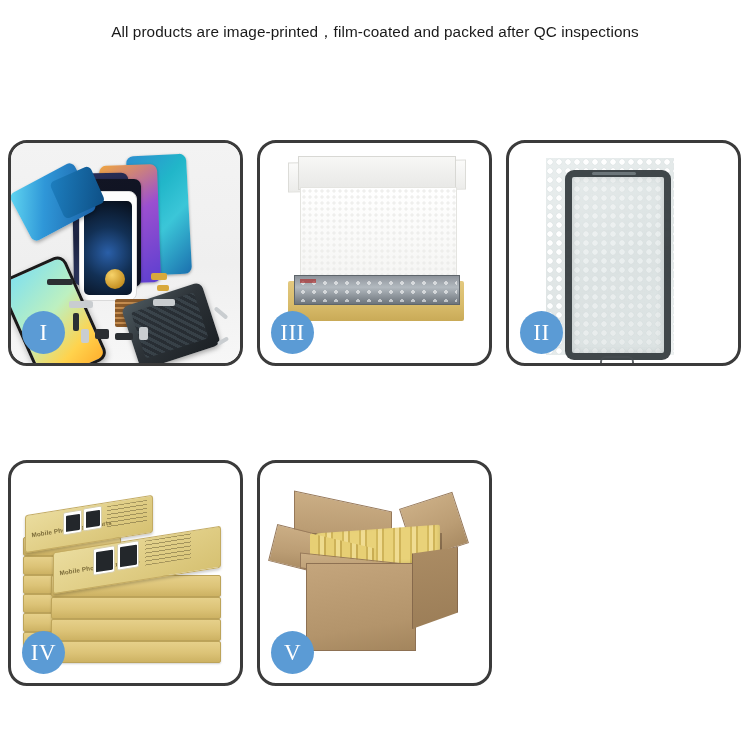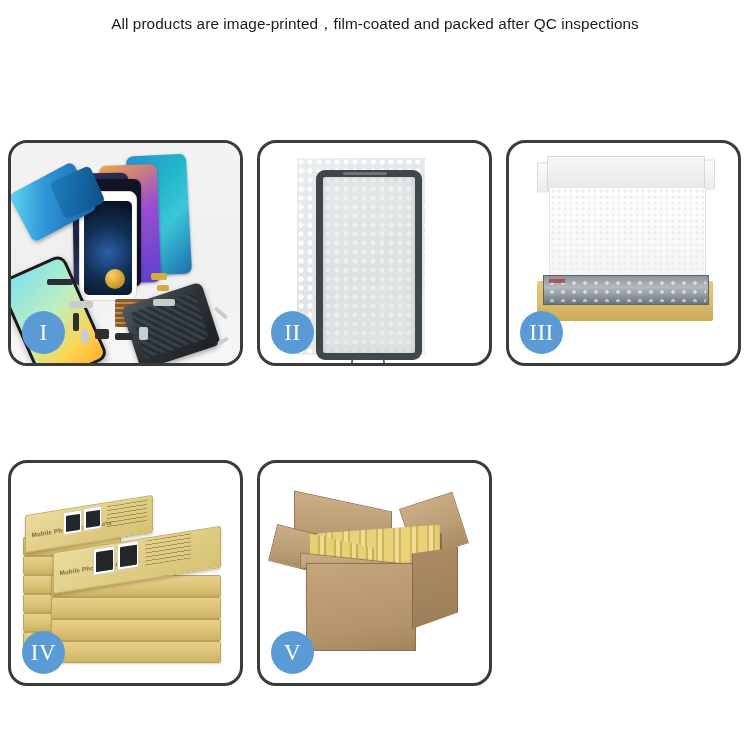--- a/index.html
+++ b/index.html
@@ -34,21 +34,21 @@
     padding-top: 38px;
     font-family: "Liberation Sans", sans-serif;
     font-size: 37px;
     font-weight: bold;
     letter-spacing: 1.2px;
     color: #111111;
     line-height: 1.1;
     white-space: nowrap;
   }
   .subtitle {
-    margin: 4px;
+    margin: 12px;
     padding-top: 10px;
     font-family: "Liberation Sans", sans-serif;
     font-size: 15.3px;
     font-weight: normal;
     color: #1a1a1a;
     letter-spacing: 0.1px;
     white-space: nowrap;
   }
 
   
@@ -361,36 +361,36 @@
         <div class="part dark" style="left:104px;top:190px;width:18px;height:7px;"></div>
         <div class="part light" style="left:128px;top:184px;width:9px;height:13px;"></div>
         <div class="part light" style="left:202px;top:168px;width:16px;height:4px;transform:rotate(40deg);"></div>
         <div class="part light" style="left:206px;top:196px;width:12px;height:4px;transform:rotate(-30deg);"></div>
       </div>
       <div class="badge">I</div>
     </div>
 
     <div class="panel">
       <div class="photo">
-        <div class="bubble-bg"></div>
-        <div class="glass-frame"></div>
-      </div>
-      <div class="badge">II</div>
-    </div>
-
-    <div class="panel">
-      <div class="photo">
         <div class="p3-lid2"></div>
         <div class="p3-lid"></div>
         <div class="p3-foam"></div>
         <div class="p3-boxfront"></div>
         <div class="p3-boxinner"></div>
         <div class="p3-rededge"></div>
       </div>
       <div class="badge">III</div>
+    </div>
+
+    <div class="panel">
+      <div class="photo">
+        <div class="bubble-bg"></div>
+        <div class="glass-frame"></div>
+      </div>
+      <div class="badge">II</div>
     </div>
 
     <div class="panel">
       <div class="photo">
         <div class="stack">
 
           <div class="sbox" style="left:2px;top:58px;width:96px;height:17px;"></div>
           <div class="sbox" style="left:2px;top:77px;width:96px;height:17px;"></div>
           <div class="sbox" style="left:2px;top:96px;width:96px;height:17px;"></div>
           <div class="sbox" style="left:2px;top:115px;width:96px;height:17px;"></div>

